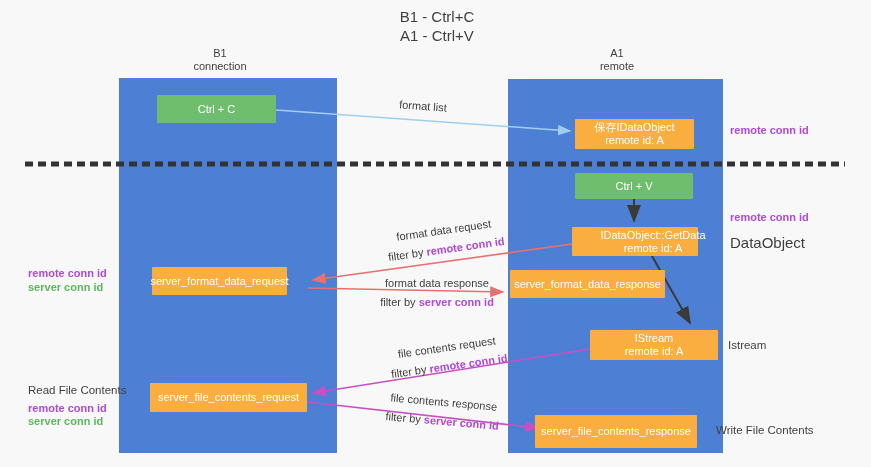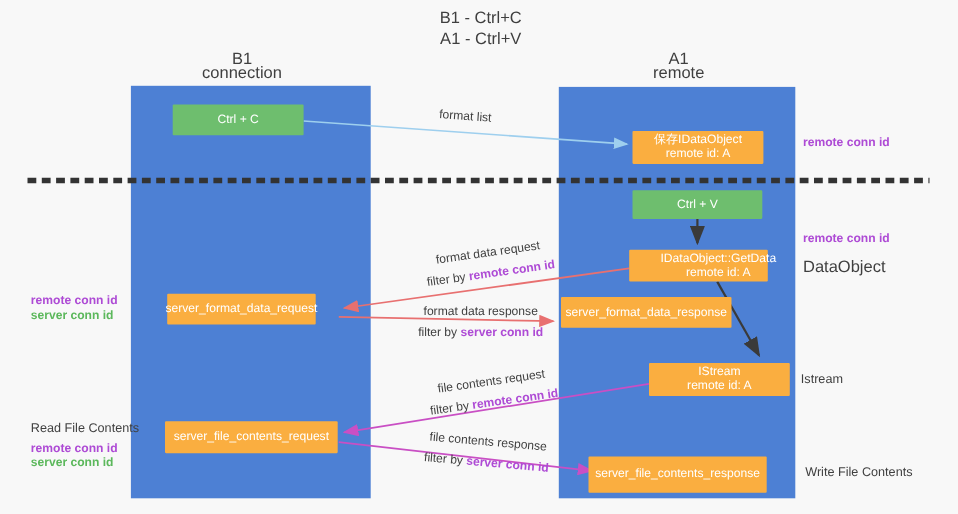--- a/index.html
+++ b/index.html
@@ -14,21 +14,21 @@
     --magenta:#C94FC4;
     --lblue:#9ECFEE;
     --black-arrow:#3A3A3A;
   }
   *{margin:0;padding:0;box-sizing:border-box;}
   body{background:var(--bg);font-family:"Liberation Sans",sans-serif;}
   #stage{position:relative;width:871px;height:467px;background:var(--bg);overflow:hidden;}
 
   .title{position:absolute;left:287px;top:7px;width:300px;text-align:center;
          font-size:15px;line-height:19px;color:var(--ink);}
-  .col-header{position:absolute;text-align:center;font-size:15px;line-height:13px;color:var(--ink);}
+  .col-header{position:absolute;text-align:center;font-size:11px;line-height:13px;color:var(--ink);}
   .column{position:absolute;background:var(--col-blue);}
 
   .node{position:absolute;display:flex;flex-direction:column;align-items:center;justify-content:center;
         color:#fff;font-size:11px;line-height:13px;text-align:center;border-radius:1px;}
   .node.orange{background:var(--orange);}
   .node.green{background:var(--green);}
 
   svg.arrows{position:absolute;left:0;top:0;width:871px;height:467px;pointer-events:none;}
 
   .lbl{position:absolute;font-size:11px;color:var(--ink);white-space:nowrap;}
@@ -158,21 +158,21 @@
 
   <div class="arrow-label rot-p5" style="left:368px;top:396px;width:150px;">
     <div class="l1">file contents response</div>
     <div class="l2"><span>filter by</span> <span class="key">server conn id</span></div>
   </div>
 
   <div class="lbl b purple" style="left:730px;top:124px;">remote conn id</div>
   <div class="lbl b purple" style="left:730px;top:211px;">remote conn id</div>
   <div class="lbl" style="left:730px;top:234px;font-size:15px;">DataObject</div>
   <div class="lbl" style="left:728px;top:339px;font-size:11.5px;">Istream</div>
-  <div class="lbl" style="left:732px;top:424px;font-size:11.5px;">Write File Contents</div>
+  <div class="lbl" style="left:716px;top:424px;font-size:11.5px;">Write File Contents</div>
 
   <div class="lbl b purple" style="left:28px;top:267px;">remote conn id</div>
   <div class="lbl b green" style="left:28px;top:281px;">server conn id</div>
   <div class="lbl" style="left:28px;top:384px;font-size:11.5px;">Read File Contents</div>
   <div class="lbl b purple" style="left:28px;top:402px;">remote conn id</div>
   <div class="lbl b green" style="left:28px;top:415px;">server conn id</div>
 
 </div>
 
 </body></html>

